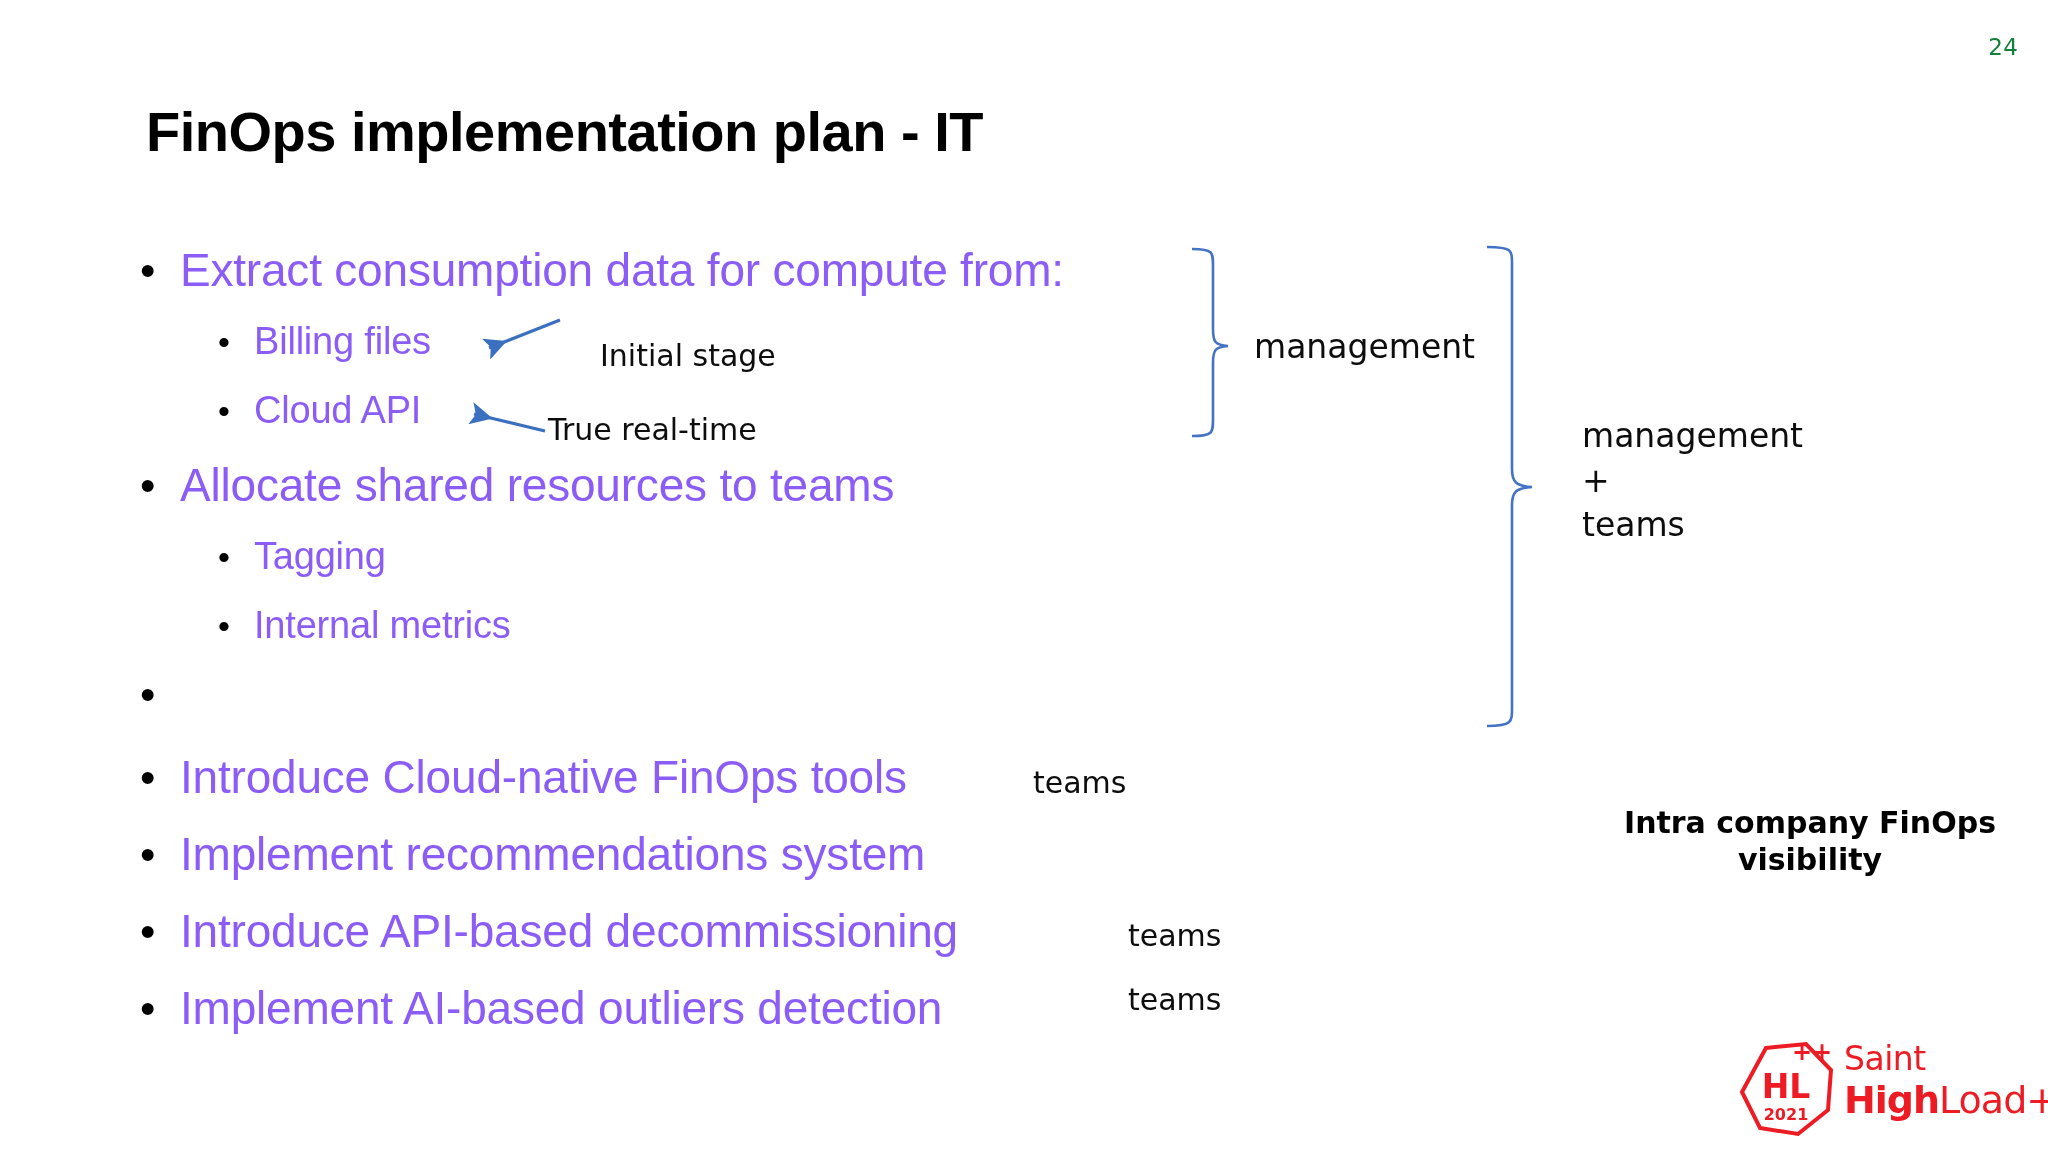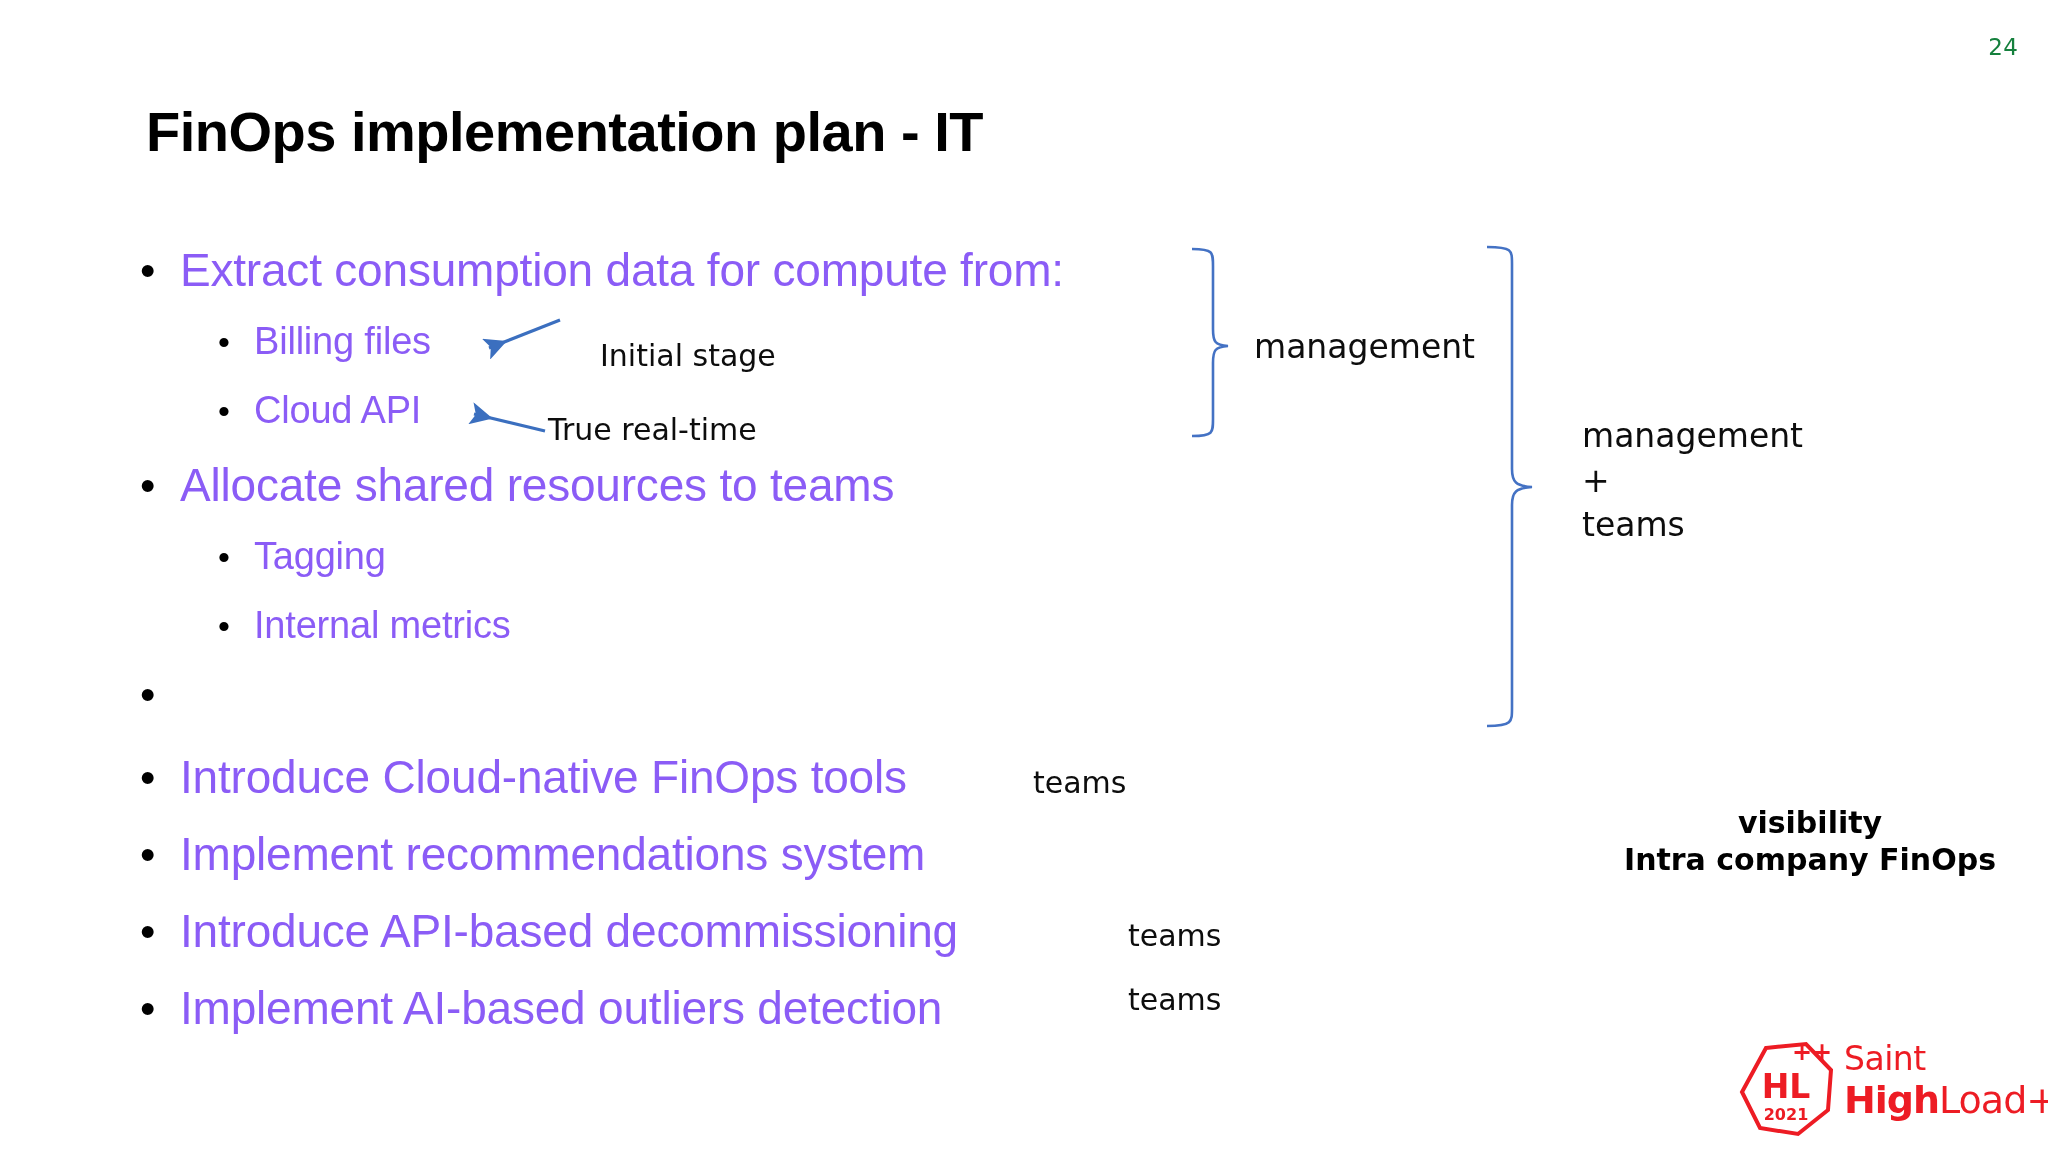--- a/index.html
+++ b/index.html
@@ -269,22 +269,22 @@
     <div>teams</div>
   </div>
 
   <div class="anno anno-teams-tools">teams</div>
 
   <div class="anno anno-teams-decom">teams</div>
 
   <div class="anno anno-teams-ai">teams</div>
 
   <div class="visibility-note">
+    <div>Intra company FinOps</div>
     <div>visibility</div>
-    <div>Intra company FinOps</div>
   </div>
 
   <div class="logo">
     <svg class="logo-mark" viewBox="0 0 104 100">
       <polygon points="30,8 70,4 95,30 92,70 62,94 24,88 6,52" fill="none" stroke="#ED1C24" stroke-width="4"></polygon>
       <text x="50" y="58" text-anchor="middle" font-family="DejaVu Sans, sans-serif" font-size="33" font-weight="bold" fill="#ED1C24">HL</text>
       <text x="50" y="80" text-anchor="middle" font-family="DejaVu Sans, sans-serif" font-size="16" font-weight="bold" fill="#ED1C24">2021</text>
       <text x="76" y="20" text-anchor="middle" font-family="DejaVu Sans, sans-serif" font-size="24" font-weight="bold" fill="#ED1C24">++</text>
     </svg>
     <div class="logo-word">

